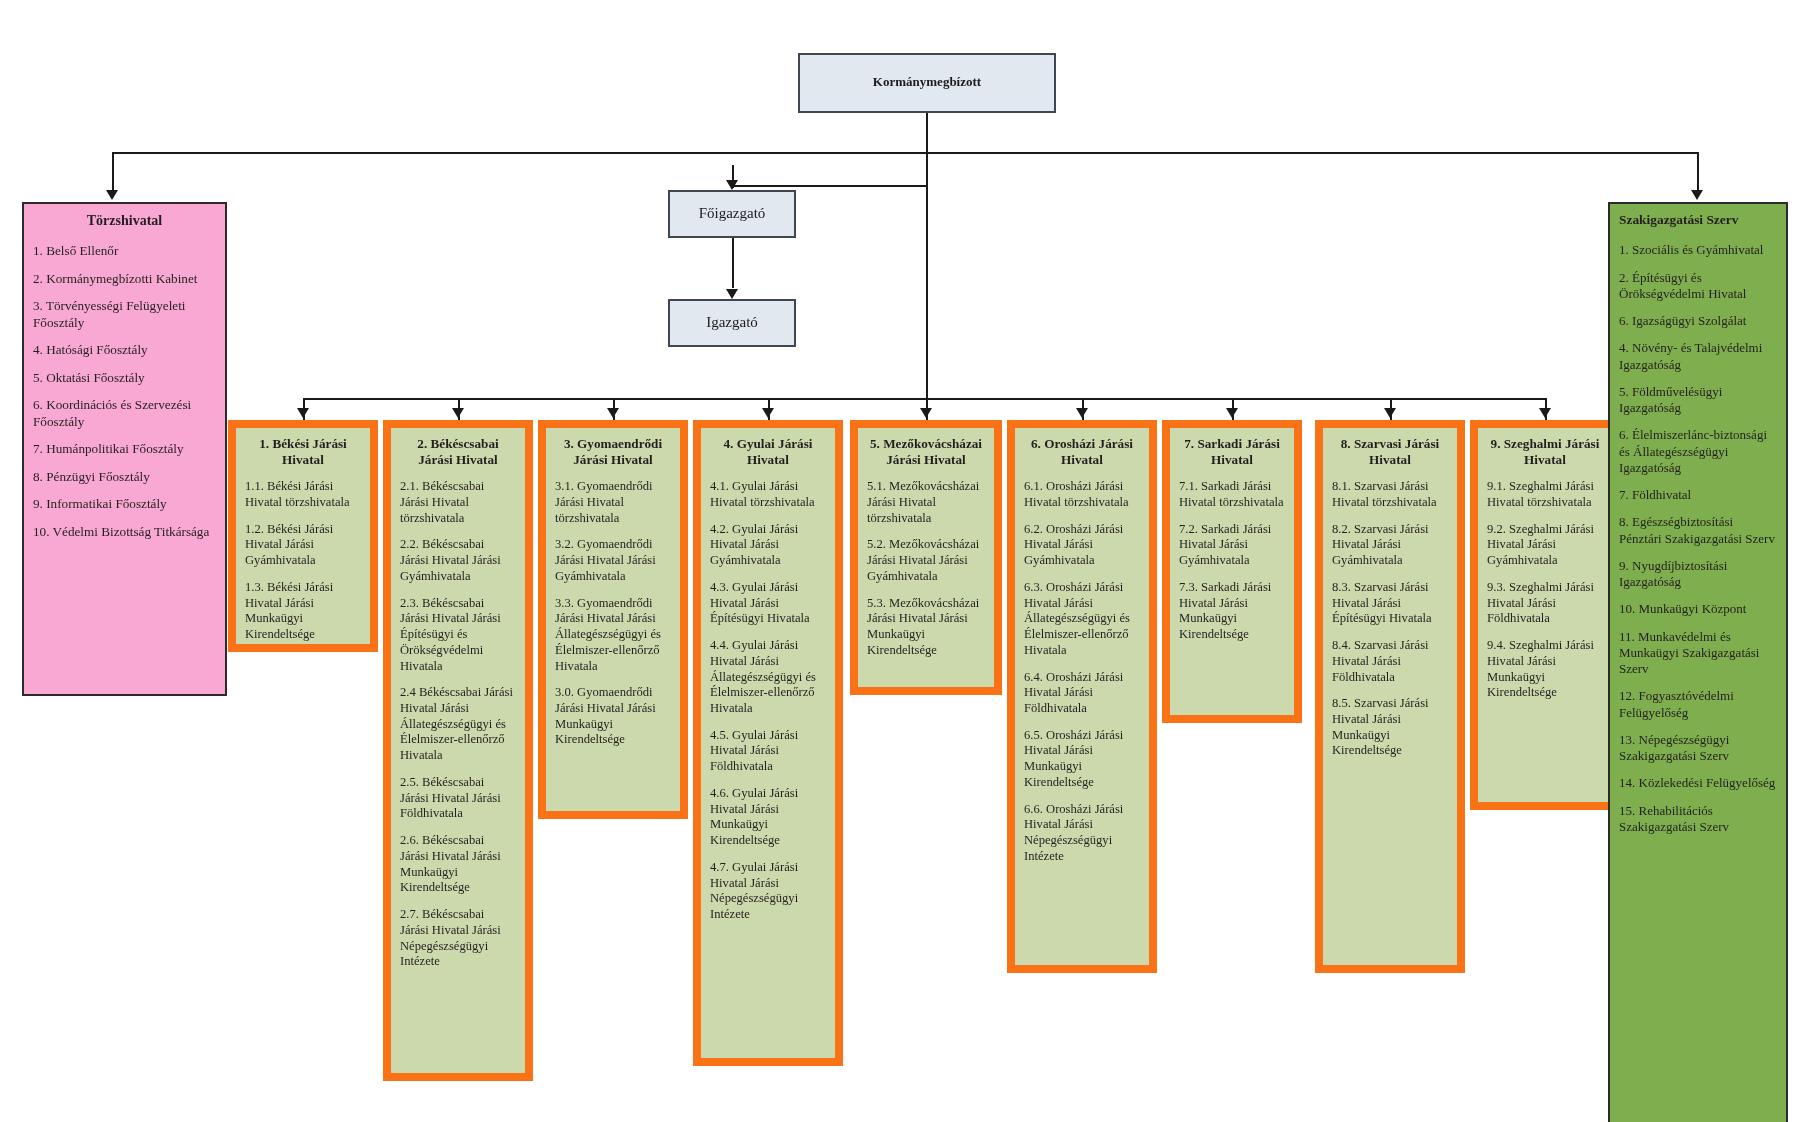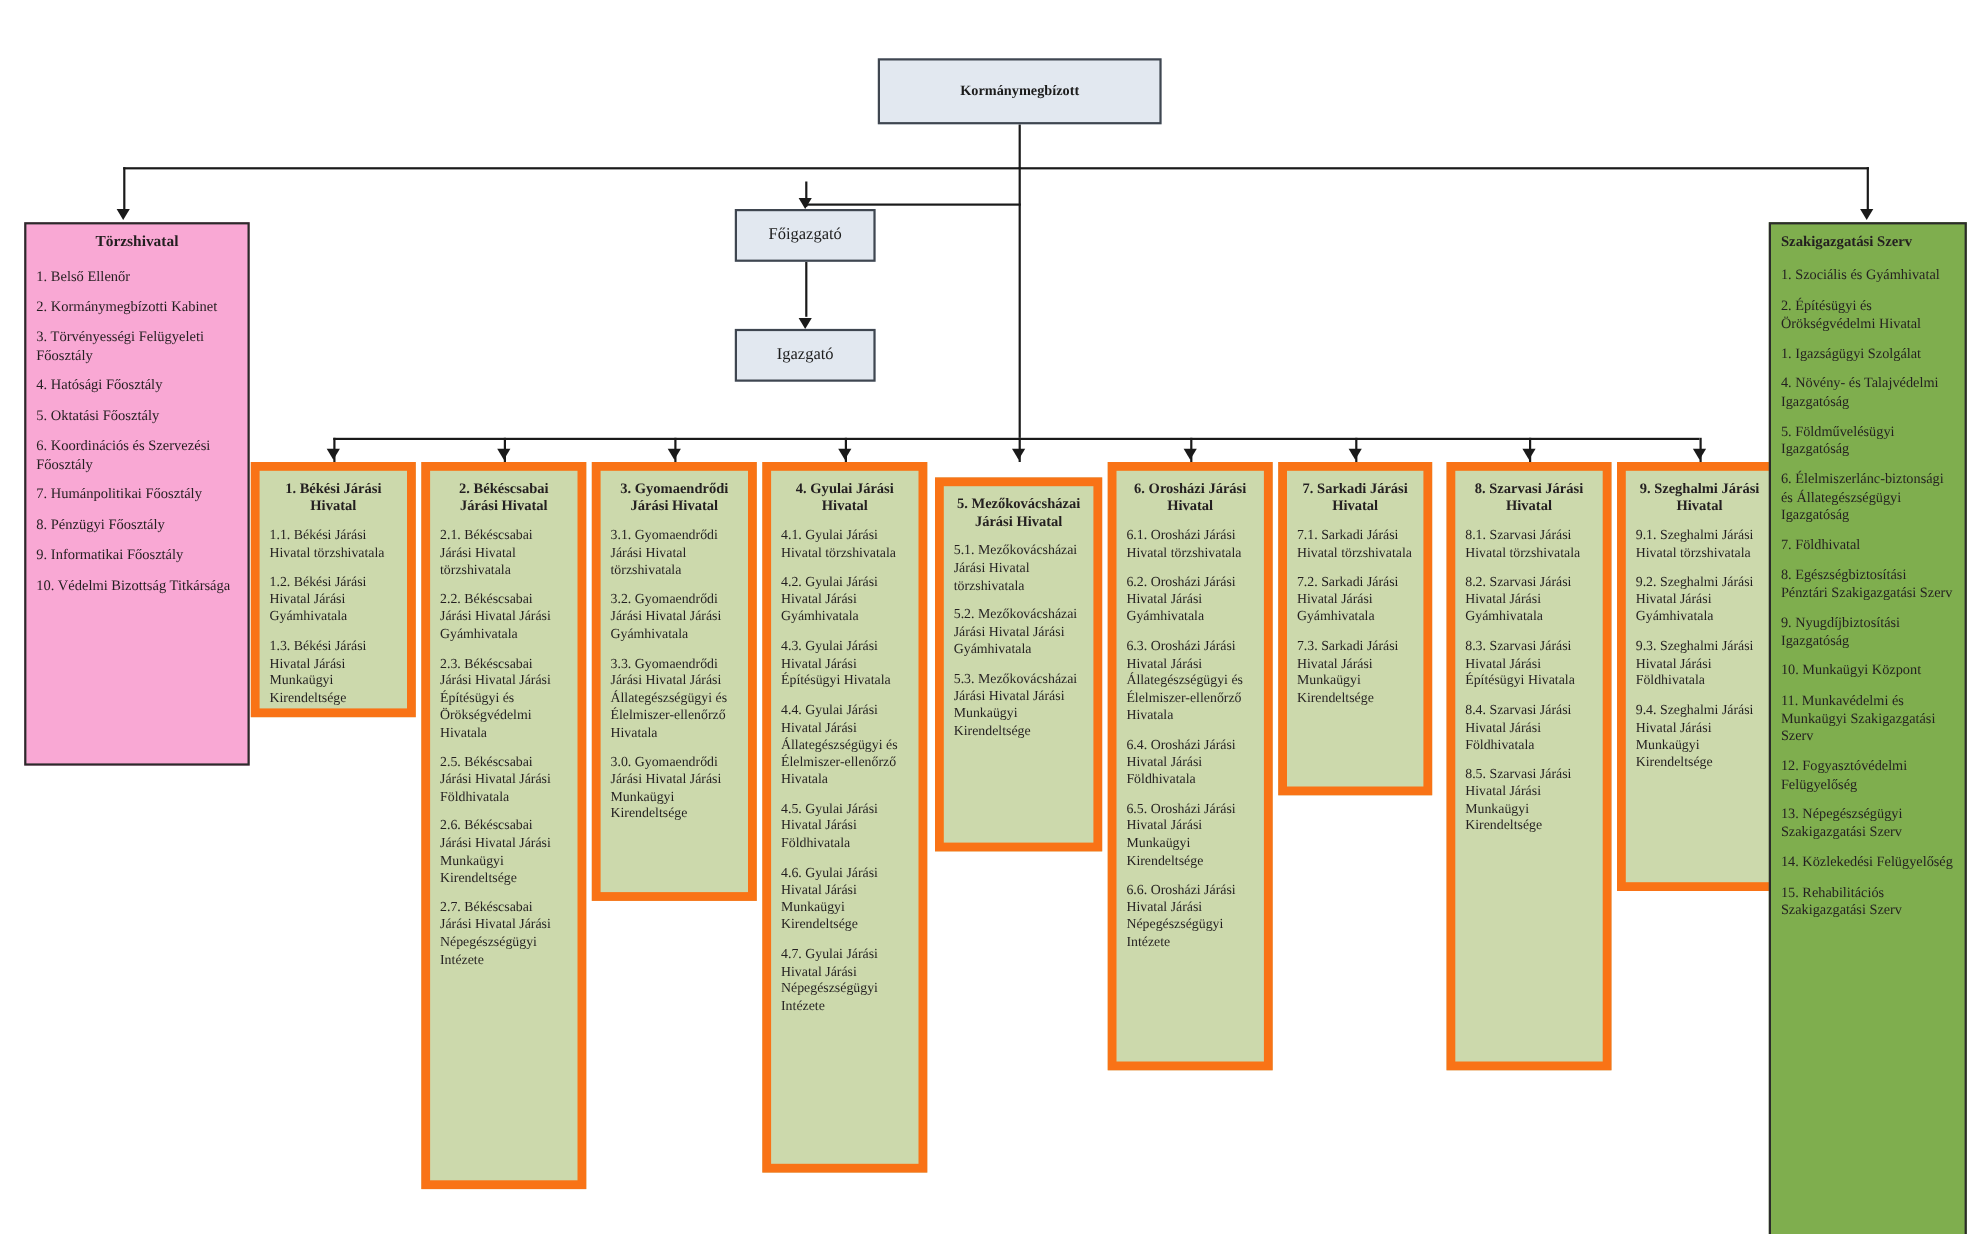--- a/index.html
+++ b/index.html
@@ -187,20 +187,21 @@
     <div class="item">1.1. Békési Járási Hivatal törzshivatala</div>
     <div class="item">1.2. Békési Járási Hivatal Járási Gyámhivatala</div>
     <div class="item">1.3. Békési Járási Hivatal Járási Munkaügyi Kirendeltsége</div>
   </div>
 
   <div class="box green" style="left:383px; top:420px; width:150px; height:661px;">
     <div class="box-title">2. Békéscsabai Járási Hivatal</div>
     <div class="item">2.1. Békéscsabai Járási Hivatal törzshivatala</div>
     <div class="item">2.2. Békéscsabai Járási Hivatal Járási Gyámhivatala</div>
     <div class="item">2.3. Békéscsabai Járási Hivatal Járási Építésügyi és Örökségvédelmi Hivatala</div>
+    <div class="item">2.4 Békéscsabai Járási Hivatal Járási Állategészségügyi és Élelmiszer-ellenőrző Hivatala</div>
     <div class="item">2.5. Békéscsabai Járási Hivatal Járási Földhivatala</div>
     <div class="item">2.6. Békéscsabai Járási Hivatal Járási Munkaügyi Kirendeltsége</div>
     <div class="item">2.7. Békéscsabai Járási Hivatal Járási Népegészségügyi Intézete</div>
   </div>
 
   <div class="box green" style="left:538px; top:420px; width:150px; height:399px;">
     <div class="box-title">3. Gyomaendrődi Járási Hivatal</div>
     <div class="item">3.1. Gyomaendrődi Járási Hivatal törzshivatala</div>
     <div class="item">3.2. Gyomaendrődi Járási Hivatal Járási Gyámhivatala</div>
     <div class="item">3.3. Gyomaendrődi Járási Hivatal Járási Állategészségügyi és Élelmiszer-ellenőrző Hivatala</div>
@@ -211,21 +212,21 @@
     <div class="box-title">4. Gyulai Járási Hivatal</div>
     <div class="item">4.1. Gyulai Járási Hivatal törzshivatala</div>
     <div class="item">4.2. Gyulai Járási Hivatal Járási Gyámhivatala</div>
     <div class="item">4.3. Gyulai Járási Hivatal Járási Építésügyi Hivatala</div>
     <div class="item">4.4. Gyulai Járási Hivatal Járási Állategészségügyi és Élelmiszer-ellenőrző Hivatala</div>
     <div class="item">4.5. Gyulai Járási Hivatal Járási Földhivatala</div>
     <div class="item">4.6. Gyulai Járási Hivatal Járási Munkaügyi Kirendeltsége</div>
     <div class="item">4.7. Gyulai Járási Hivatal Járási Népegészségügyi Intézete</div>
   </div>
 
-  <div class="box green" style="left:850px; top:434px; width:152px; height:340px;">
+  <div class="box green" style="left:850px; top:420px; width:152px; height:275px;">
     <div class="box-title">5. Mezőkovácsházai Járási Hivatal</div>
     <div class="item">5.1. Mezőkovácsházai Járási Hivatal törzshivatala</div>
     <div class="item">5.2. Mezőkovácsházai Járási Hivatal Járási Gyámhivatala</div>
     <div class="item">5.3. Mezőkovácsházai Járási Hivatal Járási Munkaügyi Kirendeltsége</div>
   </div>
 
   <div class="box green" style="left:1007px; top:420px; width:150px; height:553px;">
     <div class="box-title">6. Orosházi Járási Hivatal</div>
     <div class="item">6.1. Orosházi Járási Hivatal törzshivatala</div>
     <div class="item">6.2. Orosházi Járási Hivatal Járási Gyámhivatala</div>
@@ -257,21 +258,21 @@
     <div class="item">9.2. Szeghalmi Járási Hivatal Járási Gyámhivatala</div>
     <div class="item">9.3. Szeghalmi Járási Hivatal Járási Földhivatala</div>
     <div class="item">9.4. Szeghalmi Járási Hivatal Járási Munkaügyi Kirendeltsége</div>
   </div>
 
   <div class="box darkgreen" id="szakigazgatasi-box">
     <div class="box-title">Szakigazgatási Szerv</div>
     <div>
       <div class="item">1. Szociális és Gyámhivatal</div>
       <div class="item">2. Építésügyi és Örökségvédelmi Hivatal</div>
-      <div class="item">1. Igazságügyi Szolgálat</div>
+      <div class="item">6. Igazságügyi Szolgálat</div>
       <div class="item">4. Növény- és Talajvédelmi Igazgatóság</div>
       <div class="item">5. Földművelésügyi Igazgatóság</div>
       <div class="item">6. Élelmiszerlánc-biztonsági és Állategészségügyi Igazgatóság</div>
       <div class="item">7. Földhivatal</div>
       <div class="item">8. Egészségbiztosítási Pénztári Szakigazgatási Szerv</div>
       <div class="item">9. Nyugdíjbiztosítási Igazgatóság</div>
       <div class="item">10. Munkaügyi Központ</div>
       <div class="item">11. Munkavédelmi és Munkaügyi Szakigazgatási Szerv</div>
       <div class="item">12. Fogyasztóvédelmi Felügyelőség</div>
       <div class="item">13. Népegészségügyi Szakigazgatási Szerv</div>

